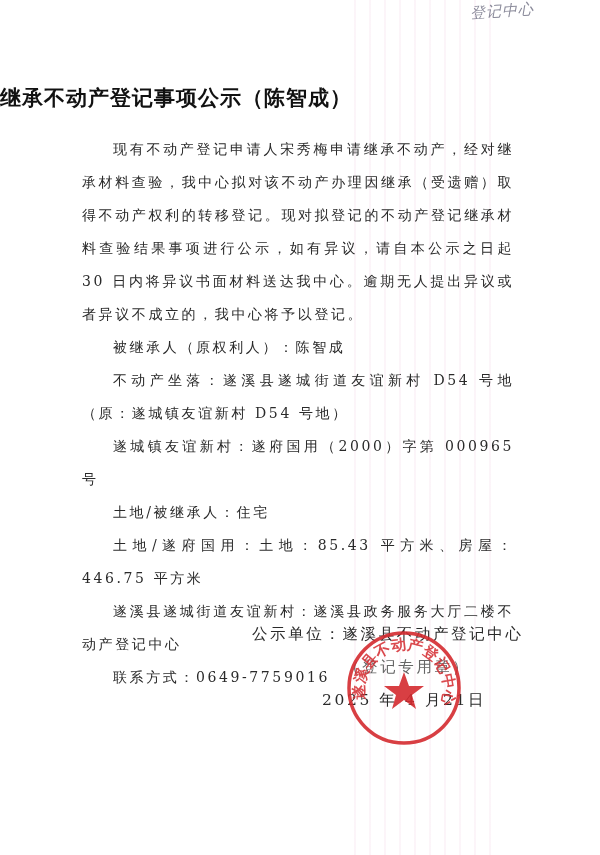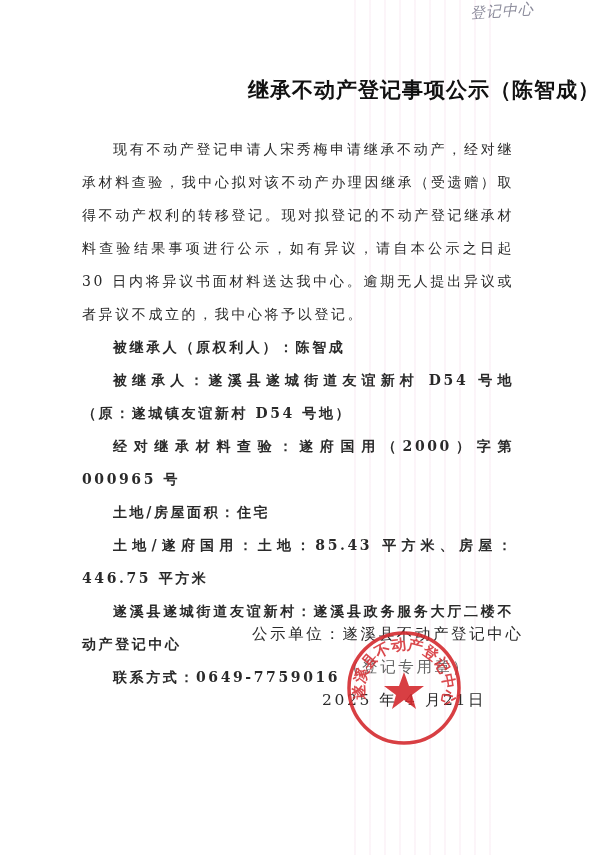--- a/index.html
+++ b/index.html
@@ -6,46 +6,46 @@
     body {
       width: 600px; height: 855px; background: #ffffff; position: relative; overflow: hidden;
       font-family: "DejaVu Serif", "Liberation Serif", serif; color: #2a2a2a;
     }
     .scan-lines { position: absolute; left: 348px; top: 0; width: 150px; height: 855px; pointer-events: none;
       background: repeating-linear-gradient(90deg, rgba(230,180,210,0) 0px, rgba(230,180,210,0) 6px, rgba(230,170,205,0.35) 7px, rgba(230,180,210,0) 8px, rgba(230,180,210,0) 15px);
       opacity: 0.7;
     }
     .handnote { position: absolute; left: 470px; top: 2px; font-size: 15px; color: #8a8a9a; font-style: italic; letter-spacing: 1px;
       font-family: "DejaVu Sans", sans-serif; transform: rotate(-4deg); }
-    .title { position: absolute; left: 0; width: 600px; top: 76px; text-align: right; font-size: 21px; font-weight: bold;
+    .title { position: absolute; left: 0; width: 600px; top: 84px; text-align: left; font-size: 21px; font-weight: bold;
       color: #111; letter-spacing: 1px; font-family: "DejaVu Serif", serif; }
     .body { position: absolute; left: 82px; top: 133px; width: 432px; font-size: 14px; line-height: 33px; letter-spacing: 2.6px; }
     .body p { margin: 0; text-indent: 31px; text-align: justify; }
-    .field .lbl, .field .val { display: inline; font-weight: bold; }
+    .field .lbl, .field .val { display: inline; }
     .sign { position: absolute; left: 252px; top: 618px; width: 290px; font-size: 15.5px; line-height: 33px; letter-spacing: 2.6px; }
     .sign .row { text-align: left; }
     .sign .r2 { padding-left: 92px; color: #666; }
     .sign .r3 { padding-left: 70px; }
     .stamp { position: absolute; left: 344px; top: 628px; width: 120px; height: 120px; pointer-events: none; }
   </style>
 </head>
 <body>
 
 <div class="scan-lines"></div>
 
 <div class="handnote">登记中心</div>
 
 <div class="title">继承不动产登记事项公示（陈智成）</div>
 
 <div class="body">
   <p>现有不动产登记申请人宋秀梅申请继承不动产，经对继承材料查验，我中心拟对该不动产办理因继承（受遗赠）取得不动产权利的转移登记。现对拟登记的不动产登记继承材料查验结果事项进行公示，如有异议，请自本公示之日起 30 日内将异议书面材料送达我中心。逾期无人提出异议或者异议不成立的，我中心将予以登记。</p>
   <p class="field"><span class="lbl">被继承人（原权利人）：</span><span class="val">陈智成</span></p>
-  <p class="field"><span class="lbl">被继承人：</span><span class="val">遂溪县遂城街道友谊新村 D54 号地（原：遂城镇友谊新村 D54 号地）</span></p>
-  <p class="field"><span class="lbl">经对继承材料查验：</span><span class="val">遂府国用（2000）字第 000965 号</span></p>
-  <p class="field"><span class="lbl">土地/房屋面积：</span><span class="val">住宅</span></p>
+  <p class="field"><span class="lbl">不动产坐落：</span><span class="val">遂溪县遂城街道友谊新村 D54 号地（原：遂城镇友谊新村 D54 号地）</span></p>
+  <p class="field"><span class="lbl">遂城镇友谊新村：</span><span class="val">遂府国用（2000）字第 000965 号</span></p>
+  <p class="field"><span class="lbl">土地/被继承人：</span><span class="val">住宅</span></p>
   <p class="field"><span class="lbl">土地/遂府国用：</span><span class="val">土地：85.43 平方米、房屋：446.75 平方米</span></p>
   <p class="field"><span class="lbl">遂溪县遂城街道友谊新村：</span><span class="val">遂溪县政务服务大厅二楼不动产登记中心</span></p>
   <p class="field"><span class="lbl">联系方式：</span><span class="val">0649-7759016</span></p>
 </div>
 
 <div class="sign">
   <div class="row">公示单位：遂溪县不动产登记中心</div>
   <div class="row r2">（登记专用章）</div>
   <div class="row r3">2025 年 4 月21日</div>
 </div>

